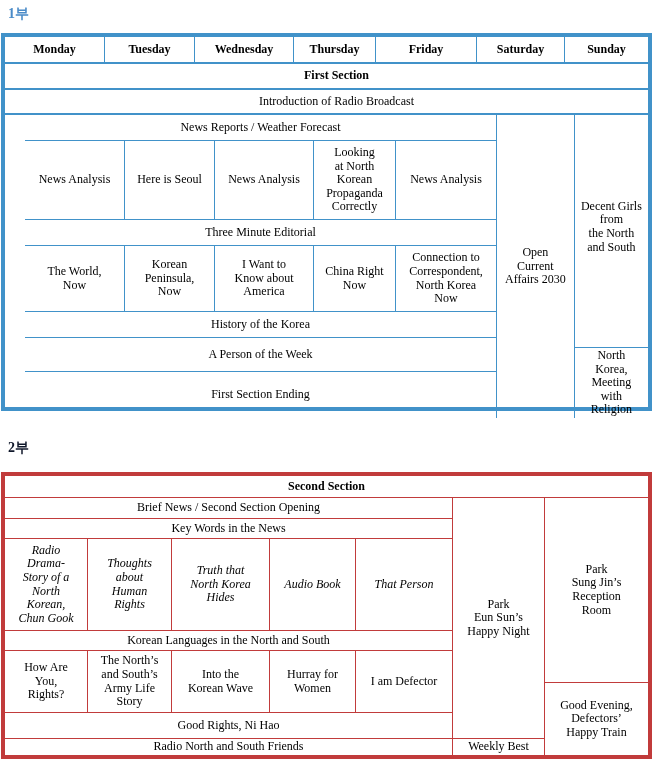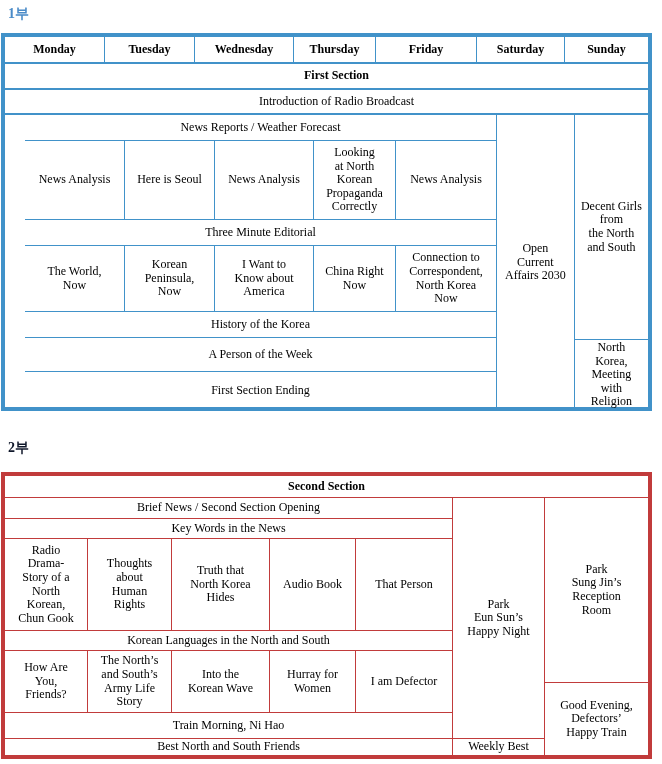--- a/index.html
+++ b/index.html
@@ -105,21 +105,21 @@
           <div class="c full">First Section Ending</div>
         </div>
       </div>
 
       <div class="zcol" style="width:88px;">
         <div class="c full grow">Open
 Current
 Affairs 2030</div>
       </div>
 
-      <div class="zcol" style="width:84px;">
+      <div class="zcol" style="width:84px;gap:8px;">
         <div class="zrow" style="height:224px;">
           <div class="c full">Decent Girls
 from
 the North
 and South</div>
         </div>
         <div class="zrow bt grow">
           <div class="c full">North
 Korea,
 Meeting
@@ -140,21 +140,21 @@
 
     <div class="zones bt">
 
       <div class="zcol" style="width:447px;">
         <div class="zrow" style="height:20px;">
           <div class="c full">Brief News / Second Section Opening</div>
         </div>
         <div class="zrow bt" style="height:20px;">
           <div class="c full">Key Words in the News</div>
         </div>
-        <div class="zrow bt" style="height:92px;">
+        <div class="zrow bt" style="height:92px;font-style:italic;">
           <div class="c" style="width:82px;">Radio
 Drama-
 Story of a
 North
 Korean,
 Chun Gook</div>
           <div class="c" style="width:84px;">Thoughts
 about
 Human
 Rights</div>
@@ -163,36 +163,36 @@
 Hides</div>
           <div class="c" style="width:86px;">Audio Book</div>
           <div class="c" style="width:97px;">That Person</div>
         </div>
         <div class="zrow bt" style="height:20px;">
           <div class="c full">Korean Languages in the North and South</div>
         </div>
         <div class="zrow bt" style="height:62px;">
           <div class="c" style="width:82px;">How Are
 You,
-Friends?</div>
+Rights?</div>
           <div class="c" style="width:84px;">The North’s
 and South’s
 Army Life
 Story</div>
           <div class="c" style="width:98px;">Into the
 Korean Wave</div>
           <div class="c" style="width:86px;">Hurray for
 Women</div>
           <div class="c" style="width:97px;">I am Defector</div>
         </div>
         <div class="zrow bt" style="height:26px;">
-          <div class="c full">Train Morning, Ni Hao</div>
-        </div>
-        <div class="zrow bt grow">
-          <div class="c full">Best North and South Friends</div>
+          <div class="c full">Good Rights, Ni Hao</div>
+        </div>
+        <div class="zrow bt grow">
+          <div class="c full">Radio North and South Friends</div>
         </div>
       </div>
 
       <div class="zcol" style="width:92px;">
         <div class="zrow" style="height:240px;">
           <div class="c full">Park
 Eun Sun’s
 Happy Night</div>
         </div>
         <div class="zrow bt grow">

